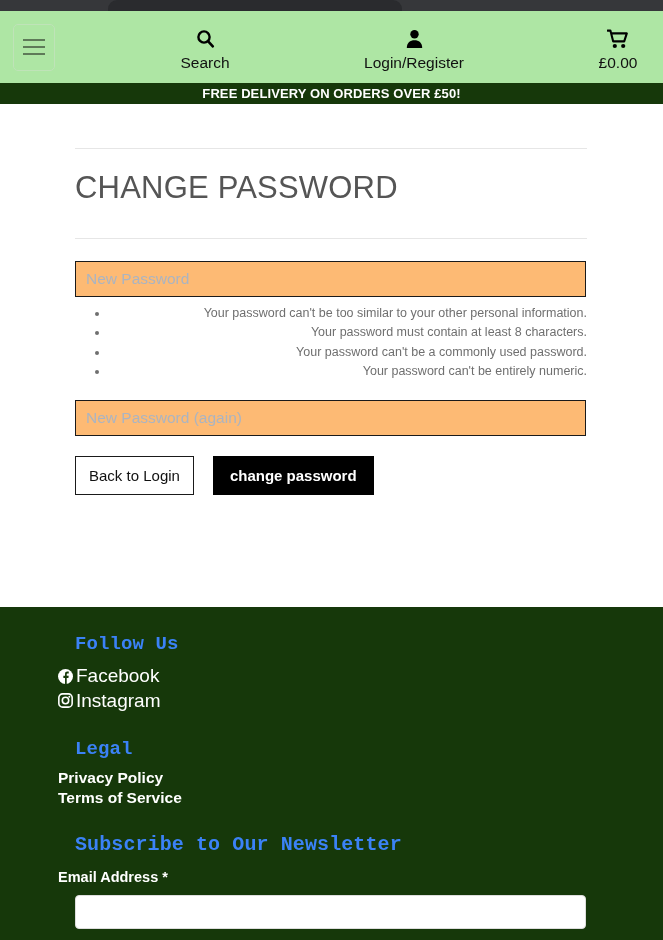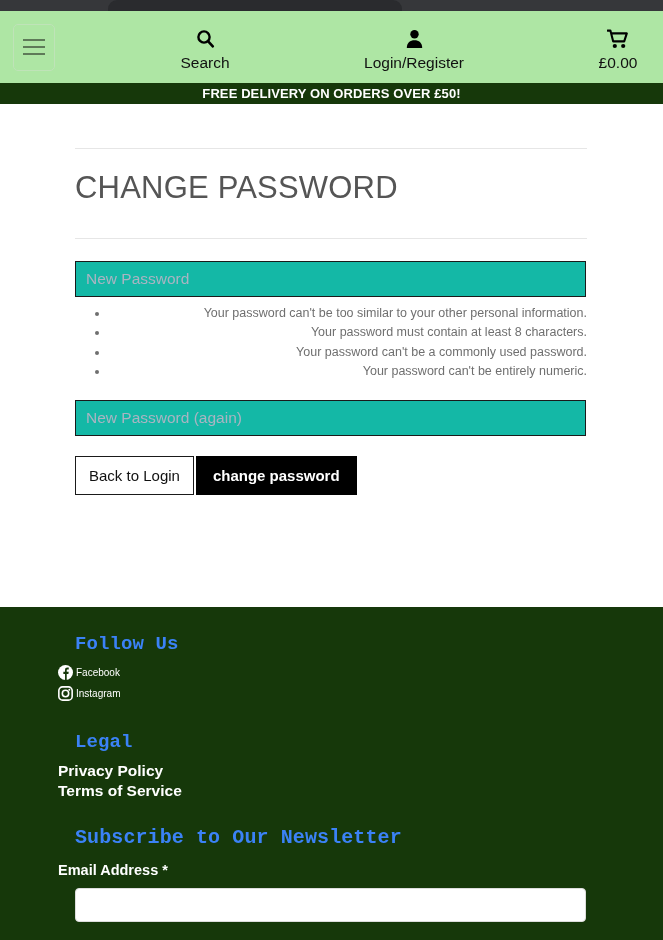--- a/index.html
+++ b/index.html
@@ -116,21 +116,21 @@
     font-weight: normal;
     color: #555555;
     margin: 0;
     padding: 21px 0 0 0;
     letter-spacing: .2px;
   }
   .field {
     width: 511px;
     height: 36px;
     border: 1px solid #1a1a1a;
-    background: #14b8a6;
+    background: #fdba74;
     font-size: 15.5px;
     padding: 0 10px;
     color: #333;
     font-family: "Liberation Sans", sans-serif;
     display: block;
     outline: none;
   }
   .field::placeholder { color: #aab4c2; }
   .field-wrap-1 { margin-top: 22px; }
   .help-list {
@@ -140,21 +140,21 @@
     font-size: 12.5px;
     line-height: 19.4px;
     list-style: disc;
   }
   .help-list li { padding-left: 2px; text-align: right; }
   .field-wrap-2 { margin-top: 18px; }
   .button-row {
     margin-top: 20px;
     display: flex;
     align-items: stretch;
-    gap: 2px;
+    gap: 19px;
   }
   .btn {
     font-family: "Liberation Sans", sans-serif;
     cursor: pointer;
     font-size: 15px;
     line-height: 1;
   }
   .btn-secondary {
     background: #ffffff;
     border: 1px solid #1a1a1a;
@@ -189,21 +189,21 @@
   .footer-heading.newsletter { margin-top: 26px; font-size: 20px; }
   .social-list {
     list-style: none;
     margin: 10px 0 0 -17px;
     padding: 0;
   }
   .social-list li { margin-bottom: 2px; }
   .social-link {
     color: #ffffff;
     text-decoration: none;
-    font-size: 10px;
+    font-size: 19px;
     display: inline-flex;
     align-items: center;
     gap: 3px;
     cursor: pointer;
   }
   .social-link svg { display: block; }
   .legal-list {
     list-style: none;
     margin: 9px 0 0 -17px;
     padding: 0;

